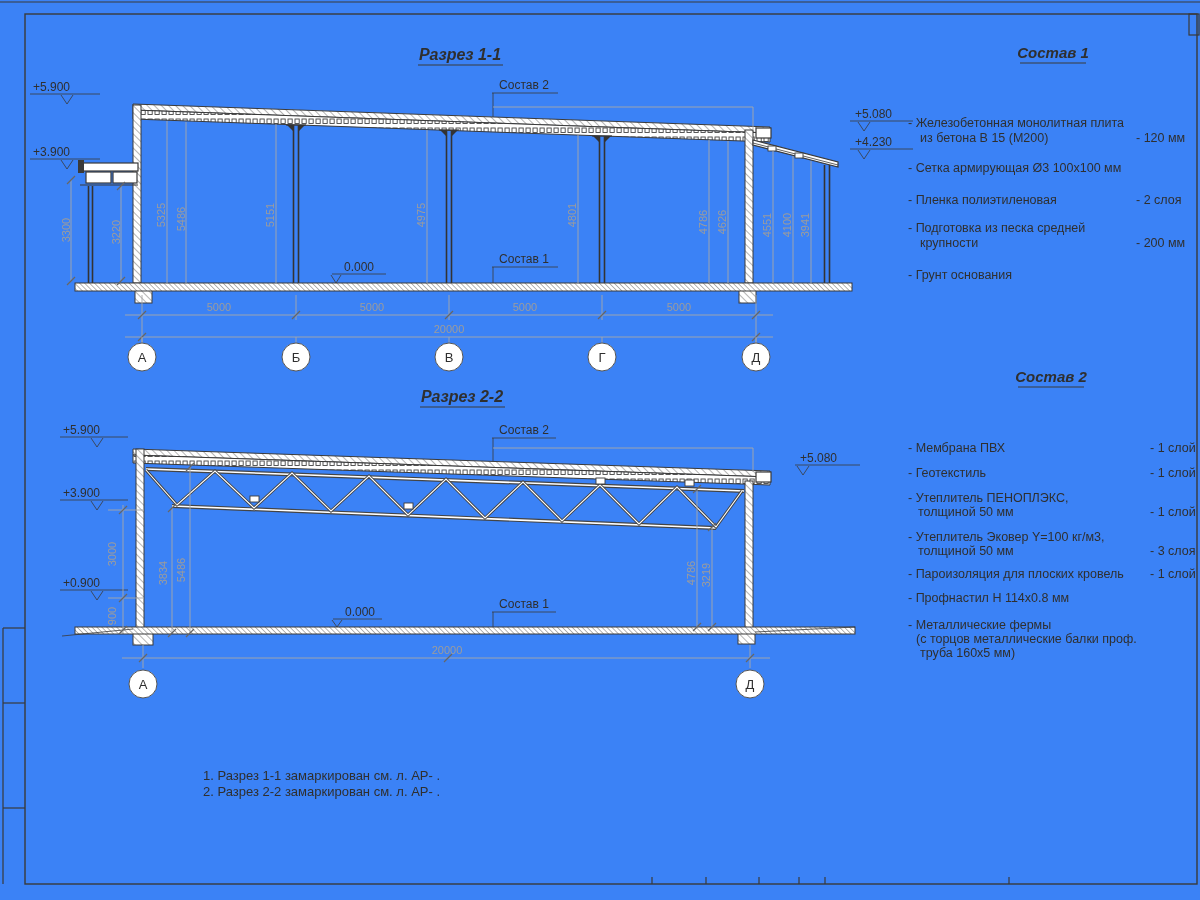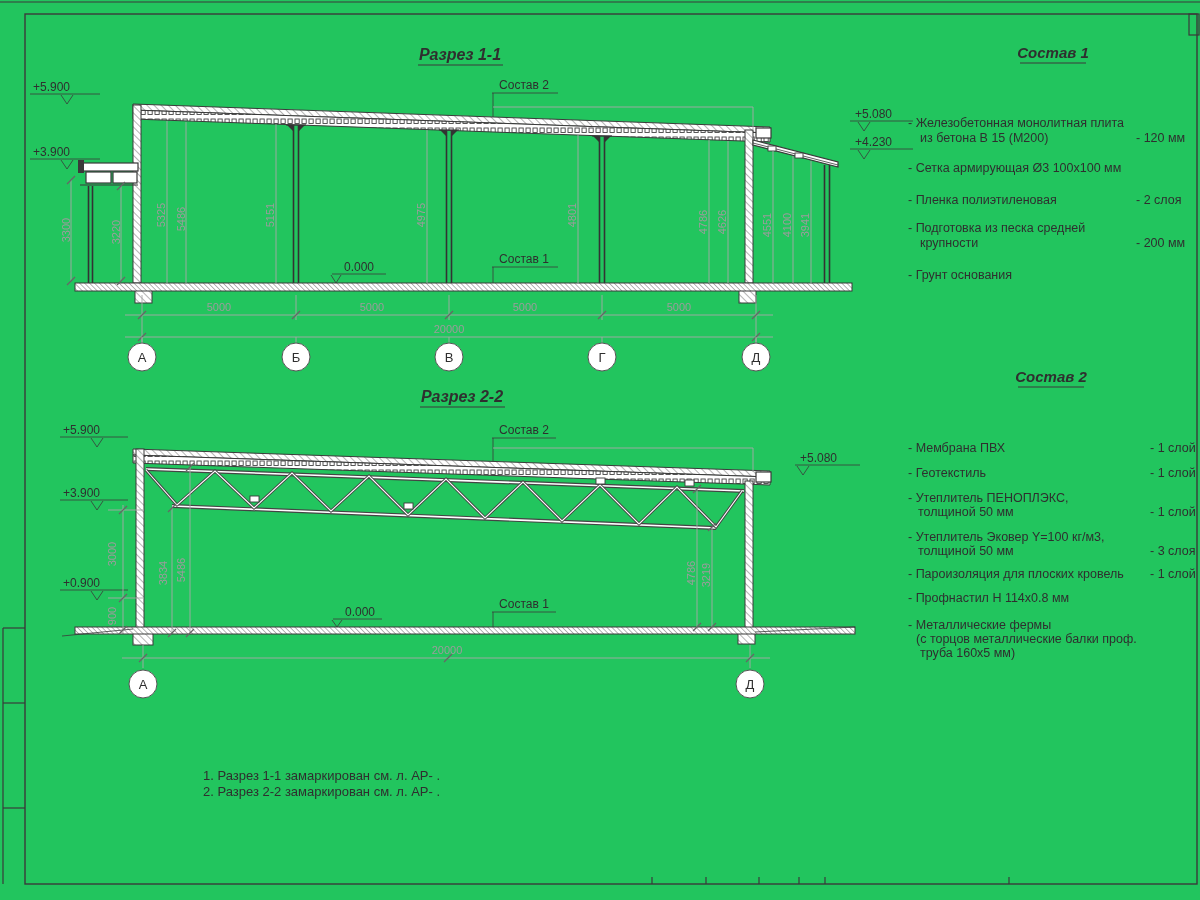--- a/index.html
+++ b/index.html
@@ -1,16 +1,16 @@
 <!DOCTYPE html>
 <html><head>
 <meta charset="utf-8">
 <style>
   html,body{margin:0;padding:0;background:#e8e8e8;}
-  #sheet{position:relative;width:1200px;height:900px;background:#22c55e;
+  #sheet{position:relative;width:1200px;height:900px;background:#3b82f6;
          font-family:"Liberation Sans", sans-serif;overflow:hidden;}
   svg{position:absolute;left:0;top:0;}
   text{fill:#2f2f2f;}
   .t-title{font-size:16px;font-style:italic;font-weight:bold;}
   .t-sost{font-size:15px;font-style:italic;font-weight:bold;}
   .t-elev{font-size:12px;}
   .t-dim{font-size:11px;fill:#9c9c9c;}
   .t-axis{font-size:13px;}
   .t-item{font-size:12.5px;}
   .t-note{font-size:13px;}

